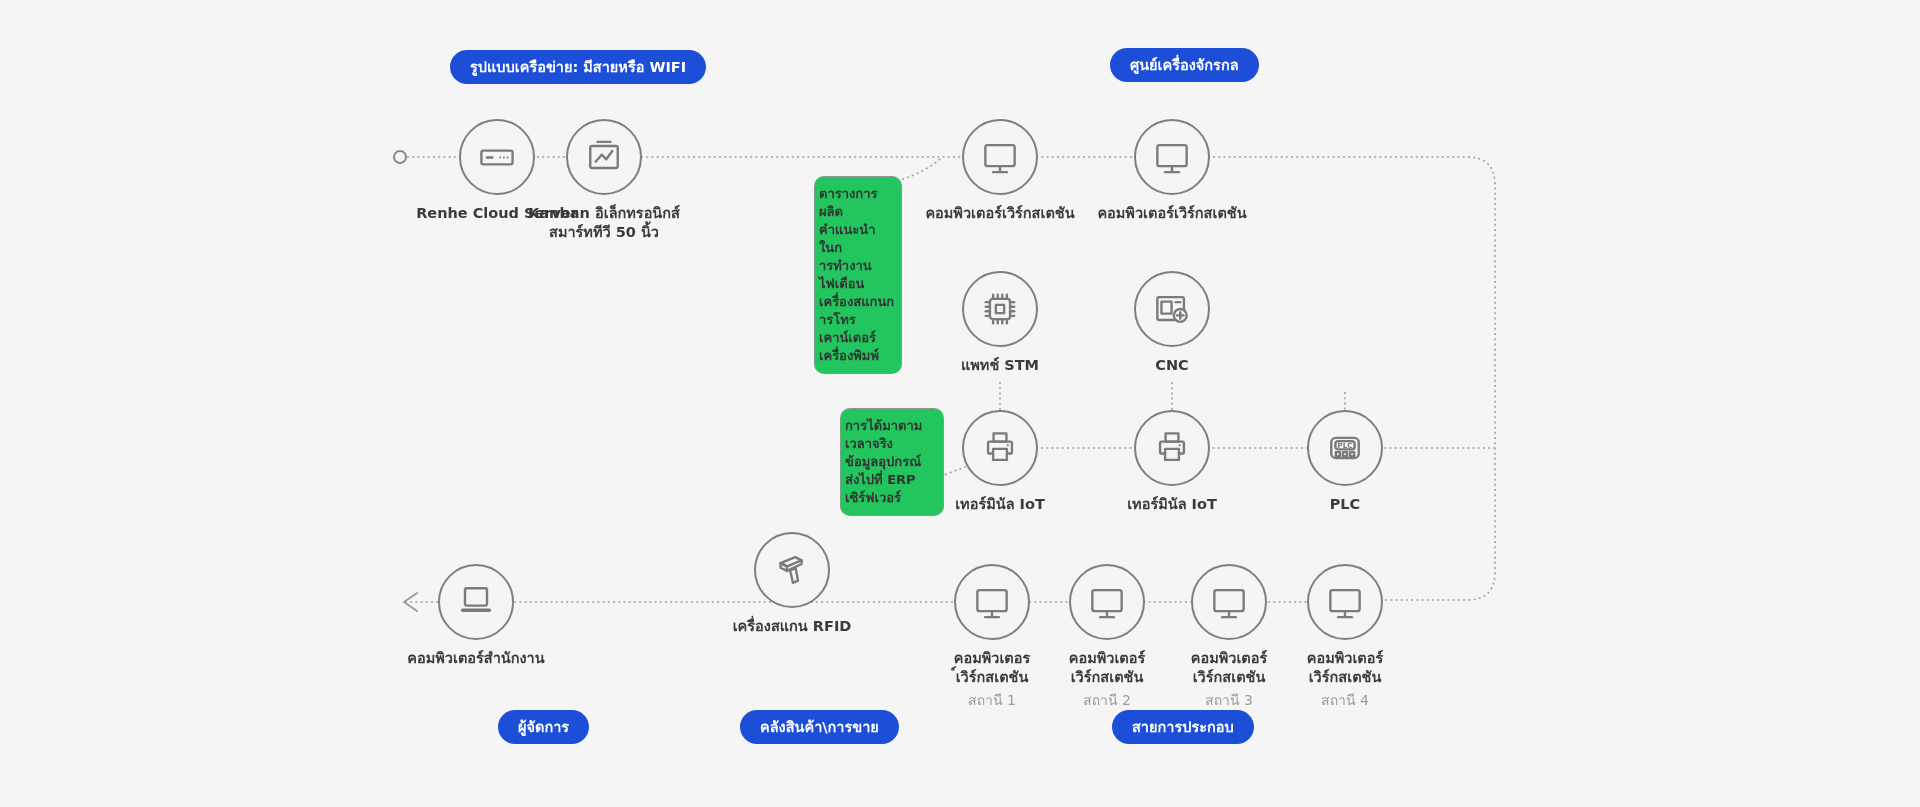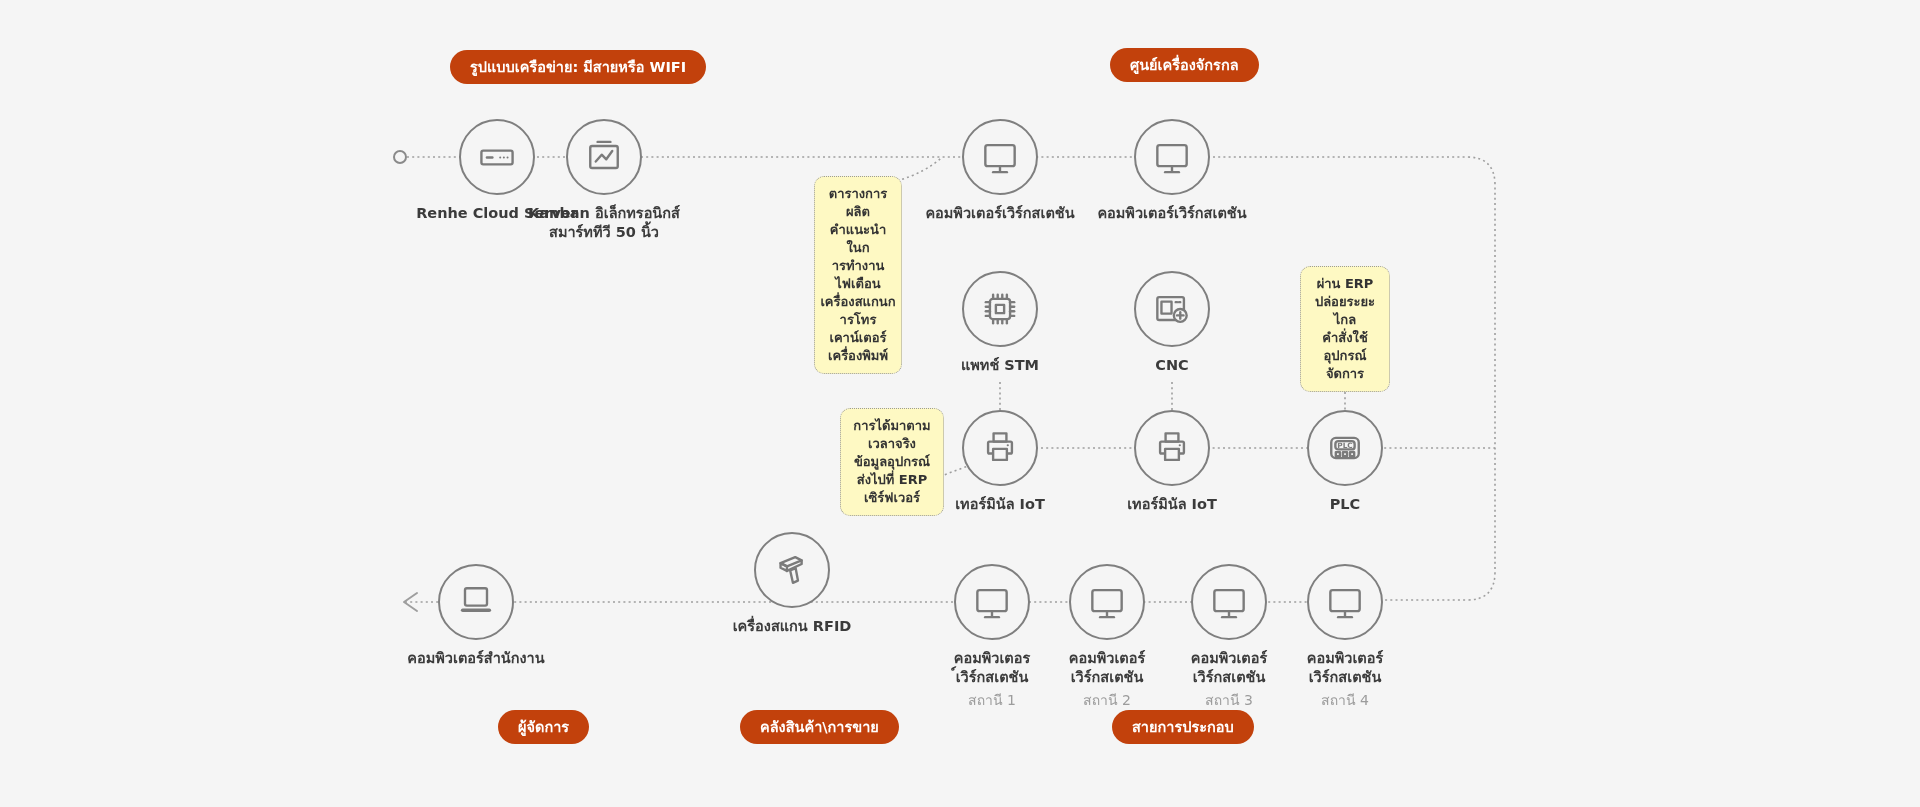--- a/index.html
+++ b/index.html
@@ -22,28 +22,28 @@
   }
   .icon{stroke:#7b7b7b;fill:none;stroke-width:2.6;stroke-linecap:round;stroke-linejoin:round;}
   .label{
     margin-top:9px;font-size:14.5px;font-weight:600;line-height:1.28;
     text-align:center;white-space:pre-line;color:#3b3b3b;
   }
   .station{
     margin-top:3px;font-size:14px;font-weight:400;color:#9c9c9c;text-align:right;
   }
   .badge{
-    position:absolute;z-index:2;background:#c2410c;color:#ffffff;
+    position:absolute;z-index:2;background:#1d4ed8;color:#ffffff;
     border-radius:17px;height:34px;line-height:34px;padding:0 20px;
     font-size:14.5px;font-weight:600;text-align:right;white-space:nowrap;
   }
   .bubble{
     position:absolute;z-index:2;border:1.6px dotted #9a9a9a;border-radius:10px;
-    background:#fef9c3;font-size:13px;line-height:18px;font-weight:600;
-    color:#333333;text-align:center;white-space:pre-line;
+    background:#22c55e;font-size:13px;line-height:18px;font-weight:600;
+    color:#333333;white-space:pre-line;
     padding:8px 4px;box-sizing:border-box;
   }
 </style>
 </head>
 <body>
 
 <div id="stage">
 
   <svg class="layer" width="1920" height="807" viewBox="0 0 1920 807">
     <g stroke="#9e9e9e" stroke-width="1.6" fill="none" stroke-dasharray="2 3.2">
@@ -82,25 +82,20 @@
 ไฟเตือน
 เครื่องสแกนก
 ารโทร
 เคาน์เตอร์
 เครื่องพิมพ์</div>
   <div class="bubble" style="left:840px;top:408px;width:104px">การได้มาตาม
 เวลาจริง
 ข้อมูลอุปกรณ์
 ส่งไปที่ ERP
 เซิร์ฟเวอร์</div>
-  <div class="bubble" style="left:1300px;top:266px;width:90px">ผ่าน ERP
-ปล่อยระยะไกล
-คำสั่งใช้
-อุปกรณ์
-จัดการ</div>
 
   <div class="node" style="left:407px;top:119px">
     <div class="circle">
       <svg class="icon" width="44" height="44" viewBox="0 0 48 48">
         <rect x="7" y="17" width="34" height="15" rx="2"></rect>
         <line x1="13" y1="24.5" x2="19" y2="24.5"></line>
         <circle cx="27.5" cy="24.5" r="1.1" fill="#7b7b7b" stroke="none"></circle>
         <circle cx="31.5" cy="24.5" r="1.1" fill="#7b7b7b" stroke="none"></circle>
         <circle cx="35.5" cy="24.5" r="1.1" fill="#7b7b7b" stroke="none"></circle>
       </svg>

